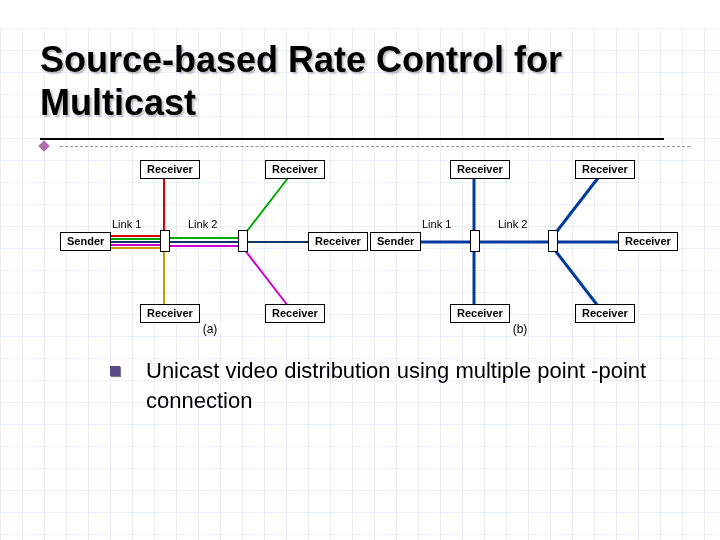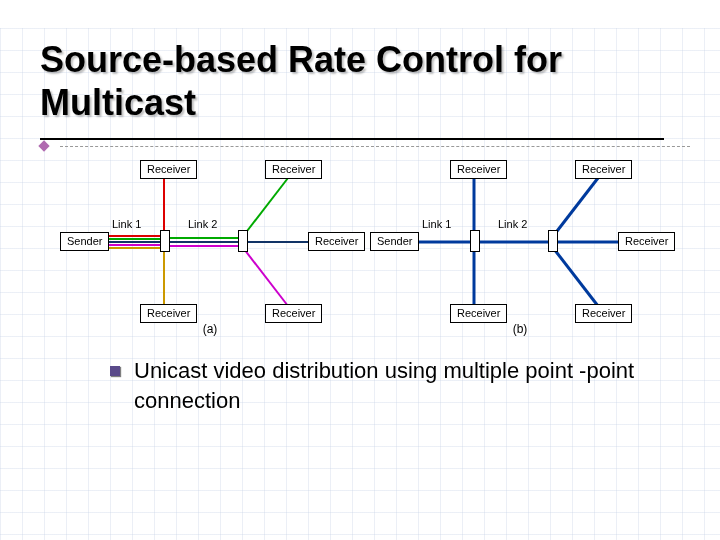--- a/index.html
+++ b/index.html
@@ -7,26 +7,26 @@
     background-image:linear-gradient(to right,rgba(200,210,230,.35) 1px,transparent 1px),linear-gradient(to bottom,rgba(200,210,230,.35) 1px,transparent 1px);
     background-size:22px 22px;margin-top:28px;}
   .title{font-family:Verdana,Geneva,sans-serif;font-size:36px;line-height:1.2;text-shadow:2px 2px 2px rgba(0,0,0,.25);margin:0 0 14px 0;}
   .title-rule{border:0;border-top:2px solid #000;margin:0 0 4px 0;width:96%;}
   .title-dots{display:flex;align-items:center;gap:4px;margin-top:-2px;margin-bottom:8px;}
   .title-dots .sq{width:8px;height:8px;background:#b06ab0;transform:rotate(45deg);margin-right:8px;}
   .title-dots .line{flex:1;border-top:1px dashed #999;}
   .diagrams{display:flex;gap:10px;justify-content:center;margin:10px 0 6px 0;}
   .dia{position:relative;width:300px;height:160px;}
   .dia svg{position:absolute;top:0;left:0;}
-  .node{position:absolute;border:1px solid #000;background:#fff;font-family:Arial,Helvetica,sans-serif;font-size:11px;line-height:1;padding:3px 6px;white-space:nowrap;}
+  .node{position:absolute;border:1px solid #000;background:#fff;font-family:Arial,Helvetica,sans-serif;font-size:11px;line-height:1;padding:3px 6px;white-space:nowrap;font-weight:bold;}
   .junction{position:absolute;width:8px;height:20px;border:1px solid #000;background:#fff;}
   .lbl{position:absolute;font-family:Arial,Helvetica,sans-serif;font-size:11px;background:transparent;text-align:center;}
   .cap{text-align:center;font-family:Arial,Helvetica,sans-serif;font-size:12px;margin-top:2px;}
   .bullets{margin:20px 10px 0 30px;font-family:Verdana,Geneva,sans-serif;font-size:22px;line-height:1.35;}
-  .bullets li{list-style:none;position:relative;margin:0 0 6px 0;padding-left:24px;}
+  .bullets li{list-style:none;position:relative;margin:0 0 6px 0;padding-left:36px;}
   .bullets li::before{content:"";position:absolute;left:0;top:10px;width:10px;height:10px;background:#5a4a8a;box-shadow:1px 1px 1px rgba(0,0,0,.5);}
 </style>
 </head>
 <body>
 
 <div class="slide">
 
   <h1 class="title">Source-based Rate Control for Multicast</h1>
   <hr class="title-rule">
   <div class="title-dots">

